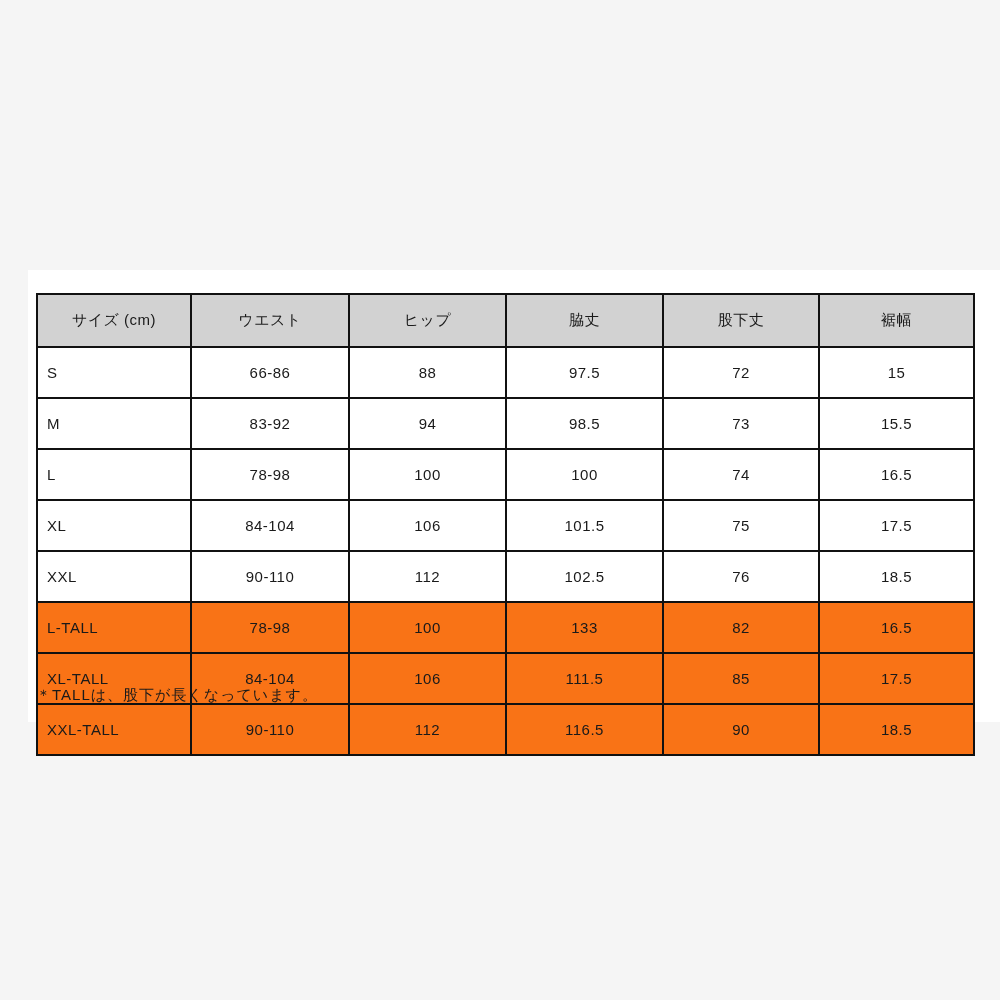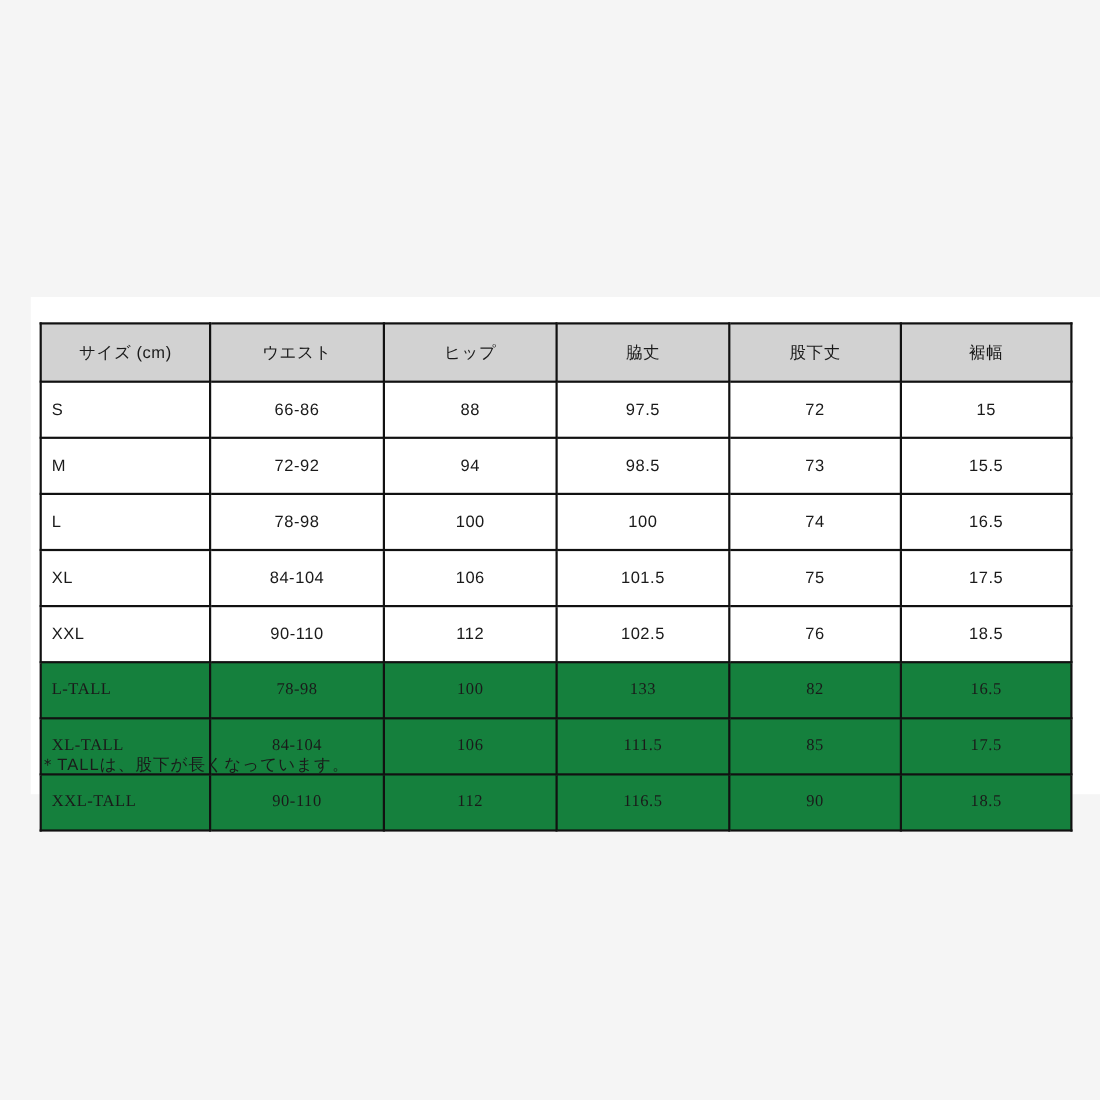--- a/index.html
+++ b/index.html
@@ -66,22 +66,21 @@
   }
 
   
   table.size-table td.size-name {
     text-align: left;
     padding-left: 9px;
   }
 
   
   table.size-table tr.tall-row td {
-    background: #15803d;
-    font-family: Liberation Serif, serif;
+    background: #f97316;
   }
 
   
   col.c0 { width: 154px; }
   col.c1 { width: 158px; }
   col.c2 { width: 157px; }
   col.c3 { width: 157px; }
   col.c4 { width: 156px; }
   col.c5 { width: 155px; }
 
@@ -129,21 +128,21 @@
           <tr>
             <td class="size-name">S</td>
             <td>66-86</td>
             <td>88</td>
             <td>97.5</td>
             <td>72</td>
             <td>15</td>
           </tr>
           <tr>
             <td class="size-name">M</td>
-            <td>72-92</td>
+            <td>83-92</td>
             <td>94</td>
             <td>98.5</td>
             <td>73</td>
             <td>15.5</td>
           </tr>
           <tr>
             <td class="size-name">L</td>
             <td>78-98</td>
             <td>100</td>
             <td>100</td>

